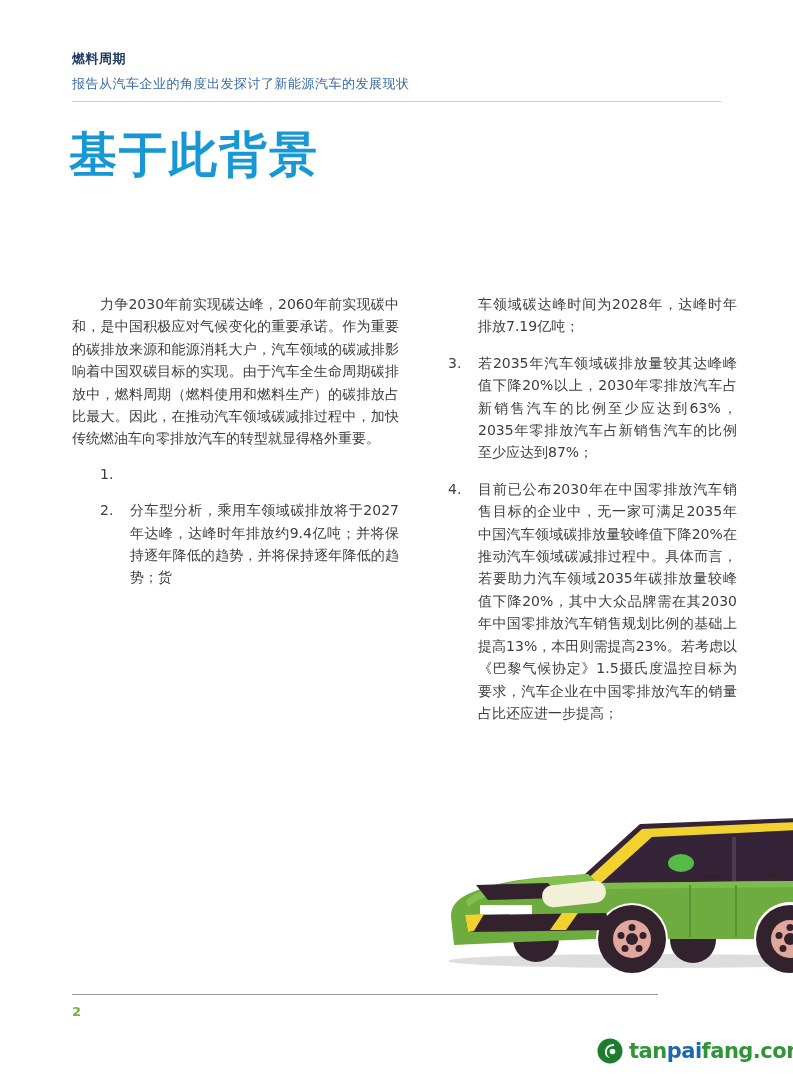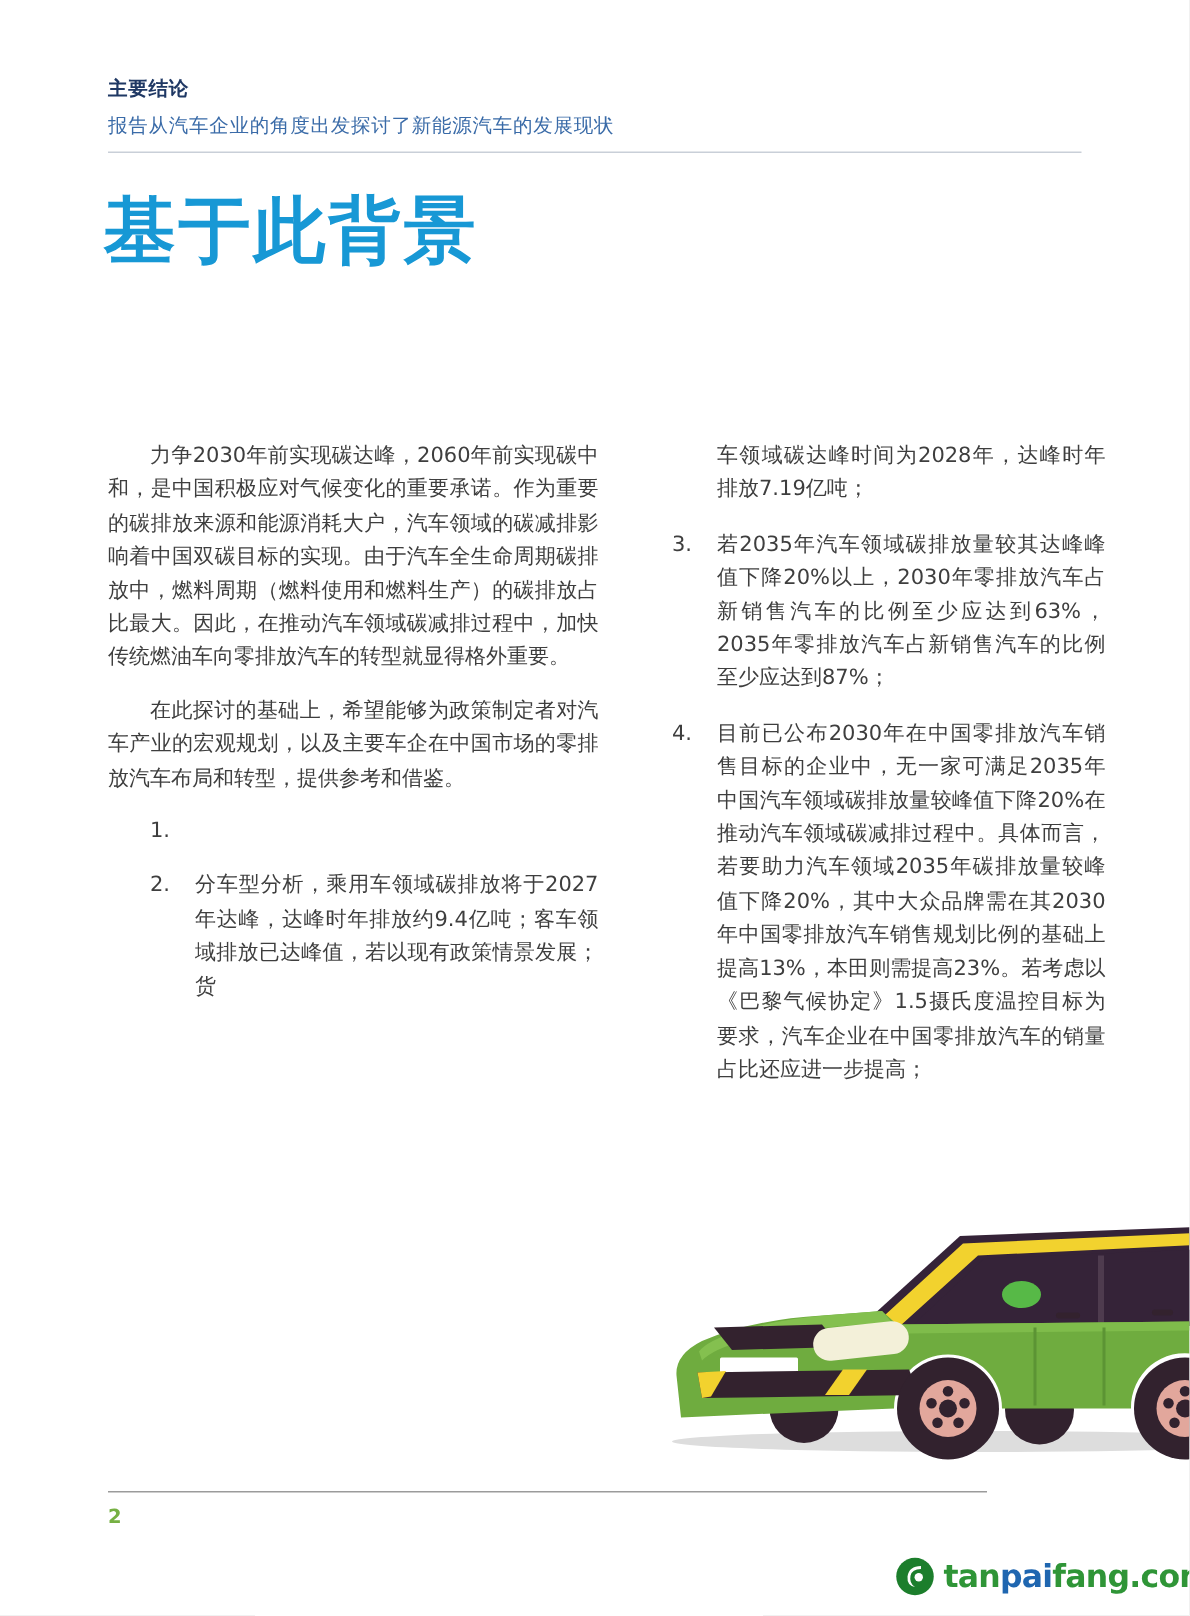--- a/index.html
+++ b/index.html
@@ -54,37 +54,36 @@
   .logo-text{font-size:21px;font-weight:bold;letter-spacing:-0.5px;white-space:nowrap;}
   .logo-green{color:var(--logo-green);text-align:right;}
   .logo-blue{color:var(--logo-blue);}
 </style>
 </head>
 <body>
 
 <div class="page">
 
   <div class="hdr">
-    <div class="hdr-series">主要结论</div>
+    <div class="hdr-series">燃料周期</div>
     <div class="hdr-sub">报告从汽车企业的角度出发探讨了新能源汽车的发展现状</div>
   </div>
   <div class="hdr-rule"></div>
 
   <div class="doc-title">基于此背景</div>
 
   <div class="col col-left">
     <p class="para">力争2030年前实现碳达峰，2060年前实现碳中和，是中国积极应对气候变化的重要承诺。作为重要的碳排放来源和能源消耗大户，汽车领域的碳减排影响着中国双碳目标的实现。由于汽车全生命周期碳排放中，燃料周期（燃料使用和燃料生产）的碳排放占比最大。因此，在推动汽车领域碳减排过程中，加快传统燃油车向零排放汽车的转型就显得格外重要。</p>
-    <p class="para">在此探讨的基础上，希望能够为政策制定者对汽车产业的宏观规划，以及主要车企在中国市场的零排放汽车布局和转型，提供参考和借鉴。</p>
     <div class="list">
       <div class="list-item">
         <span class="list-num">1.</span>
       </div>
       <div class="list-item">
         <span class="list-num">2.</span>
-        <span class="list-txt">分车型分析，乘用车领域碳排放将于2027年达峰，达峰时年排放约9.4亿吨；客车领域排放已达峰值，若以现有政策情景发展；货</span>
+        <span class="list-txt">分车型分析，乘用车领域碳排放将于2027年达峰，达峰时年排放约9.4亿吨；并将保持逐年降低的趋势，并将保持逐年降低的趋势；货</span>
       </div>
     </div>
   </div>
 
   <div class="col col-right">
     <div class="list">
       <div class="list-item">
         <span class="list-num"></span>
         <span class="list-txt">车领域碳达峰时间为2028年，达峰时年排放7.19亿吨；</span>
       </div>

